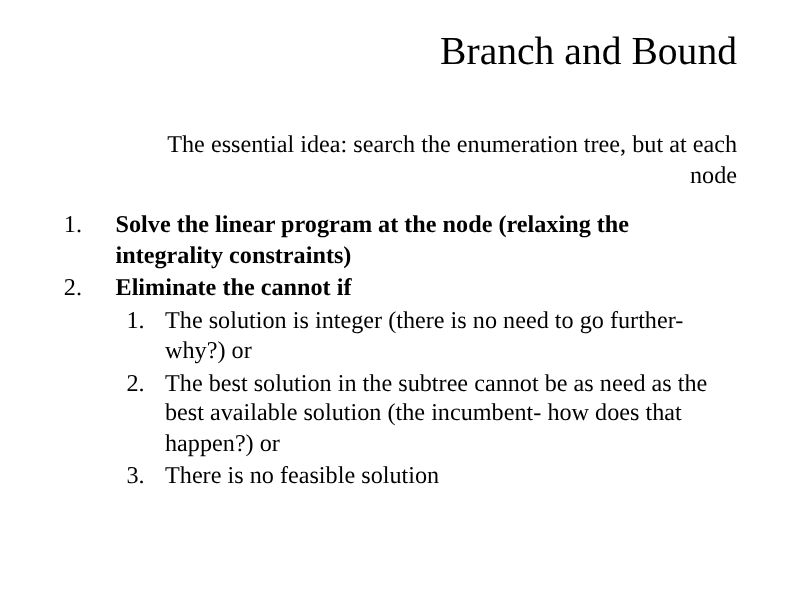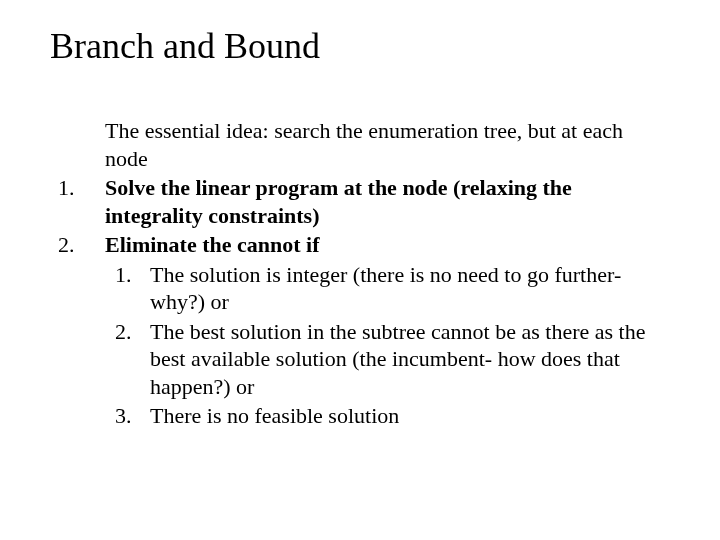--- a/index.html
+++ b/index.html
@@ -10,32 +10,33 @@
     body {
       width: 720px;
       height: 540px;
       background: #ffffff;
       font-family: "Times New Roman", Times, serif;
       color: #000000;
       padding: 20px 50px 30px 50px;
     }
     .title {
       font-size: 36px;
-      text-align: left;
+      text-align: right;
       font-weight: normal;
       margin-bottom: 50px;
       margin-top: 5px;
     }
     .content {
       font-size: 22px;
       line-height: 1.25;
     }
     .intro {
       margin-left: 55px;
-      margin-bottom: 2px;
+      margin-bottom: 18px;
+      text-align: right;
     }
     .numbered-list {
       margin-left: 0;
     }
     .numbered-item {
       display: flex;
       margin-bottom: 2px;
     }
     .numbered-marker {
       width: 55px;
@@ -81,20 +82,20 @@
     </div>
   </div>
 
   <div class="sub-list">
     <div class="sub-item">
       <div class="sub-marker">1.</div>
       <div class="sub-text">The solution is integer (there is no need to go further- why?) or</div>
     </div>
     <div class="sub-item">
       <div class="sub-marker">2.</div>
-      <div class="sub-text">The best solution in the subtree cannot be as there as the best available solution (the incumbent- how does that happen?) or</div>
+      <div class="sub-text">The best solution in the subtree cannot be as need as the best available solution (the incumbent- how does that happen?) or</div>
     </div>
     <div class="sub-item">
       <div class="sub-marker">3.</div>
       <div class="sub-text">There is no feasible solution</div>
     </div>
   </div>
 </div>
 
 </body></html>

